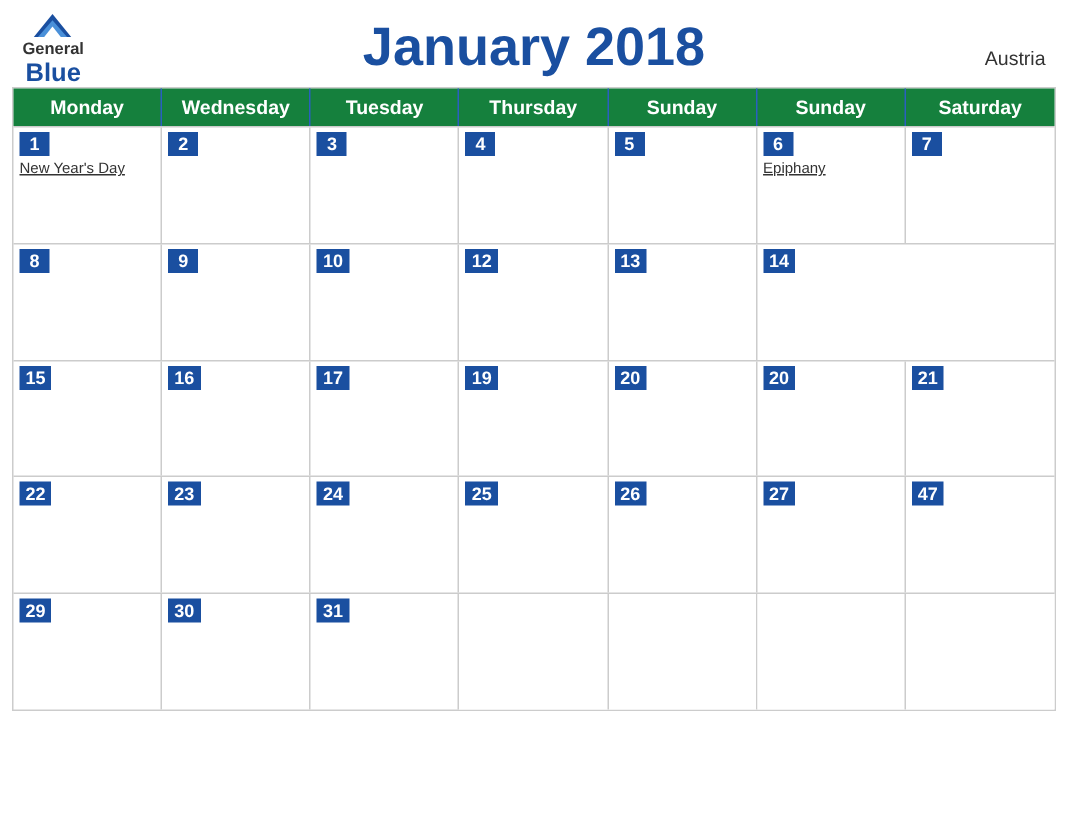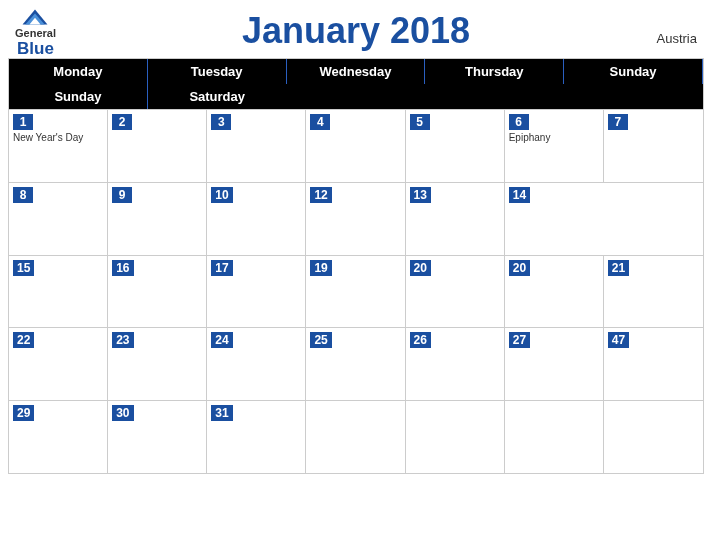--- a/index.html
+++ b/index.html
@@ -66,22 +66,22 @@
     }
     .calendar {
       flex: 1;
       display: flex;
       flex-direction: column;
       border: 1px solid #ccc;
       margin: 0 8px 8px 8px;
     }
     .days-header {
       display: grid;
-      grid-template-columns: repeat(5, 1fr);
-      background: #000000;
+      grid-template-columns: repeat(7, 1fr);
+      background: #15803d;
     }
     .day-header {
       color: #fff;
       text-align: center;
       padding: 5px 2px;
       font-size: 13px;
       font-weight: bold;
       border-right: 1px solid #2a5fc0;
     }
     .day-header:last-child { border-right: none; }
@@ -111,20 +111,21 @@
       padding: 1px 4px;
       min-width: 20px;
       text-align: center;
       font-weight: bold;
     }
     .cell-holiday {
       font-size: 10px;
       color: #333;
       margin-top: 2px;
       line-height: 1.2;
+      text-decoration: underline;
     }
     .cell-empty-day {
       background: #fff;
     }
   </style>
 </head>
 <body>
 
 <div class="page">
   <div class="header">
@@ -139,22 +140,22 @@
     </div>
     <div class="title">
       <h1>January 2018</h1>
     </div>
     <div class="country">Austria</div>
   </div>
 
   <div class="calendar">
     <div class="days-header">
       <div class="day-header">Monday</div>
+      <div class="day-header">Wednesday</div>
       <div class="day-header">Tuesday</div>
-      <div class="day-header">Wednesday</div>
       <div class="day-header">Thursday</div>
       <div class="day-header">Sunday</div>
       <div class="day-header">Sunday</div>
       <div class="day-header">Saturday</div>
     </div>
     <div class="weeks" id="weeks-container">
     <div class="week">
           <div class="cell"><span class="cell-number">1</span><div class="cell-holiday">New Year's Day</div></div>
           <div class="cell"><span class="cell-number">2</span></div>
           <div class="cell"><span class="cell-number">3</span></div>

